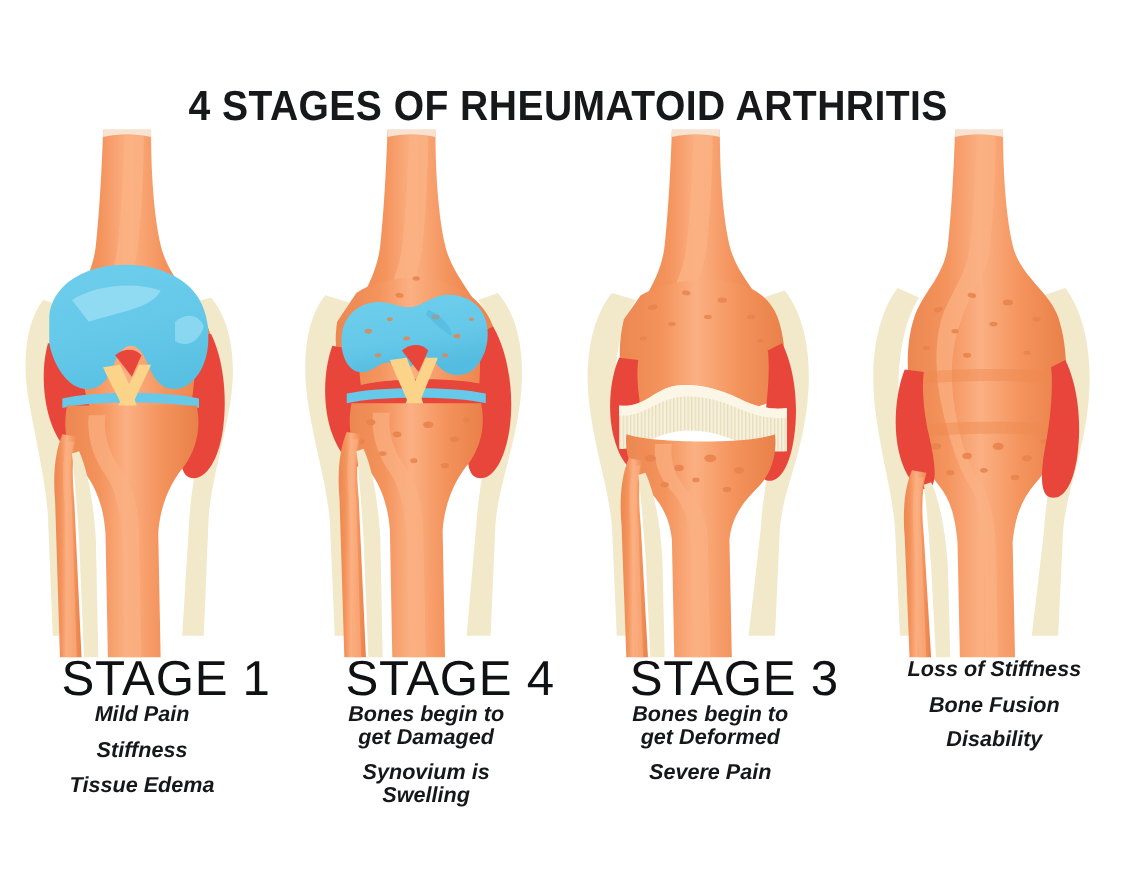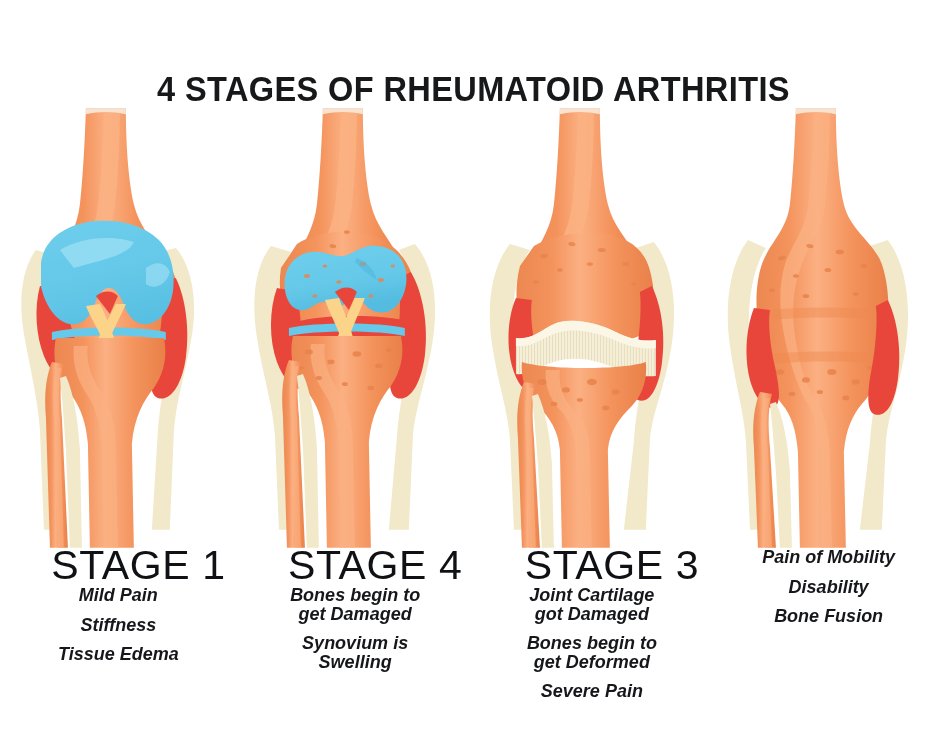--- a/index.html
+++ b/index.html
@@ -369,24 +369,20 @@
 
           <path d="M50,282 C44,296 42,316 44,338 L48,448 L66,448 L60,338 C58,316 58,298 62,284 Z" fill="url(#s3bone)"></path>
           <path d="M54,288 C50,302 50,320 52,340 L56,448 L62,448 L58,340 C56,320 56,302 60,288 Z" fill="#FBB183" opacity="0.6"></path>
           <path d="M64,294 C72,312 76,336 78,364 L80,448 L68,448 L64,364 C62,336 60,312 58,296 Z" fill="#F1E9C9"></path>
         </svg>
       </div>
 
       <div class="stage-caption">
         <div class="stage-heading">STAGE 3</div>
         <ul class="symptom-list">
-          <li class="symptom">
-            <span>Joint Cartilage</span><br>
-            <span>got Damaged</span>
-          </li>
           <li class="symptom">
             <span>Bones begin to</span><br>
             <span>get Deformed</span>
           </li>
           <li class="symptom">
             <span>Severe Pain</span>
           </li>
         </ul>
       </div>
     </div>
@@ -448,21 +444,21 @@
                    C166,248 168,218 166,206 Z" fill="#E8463B"></path>
 
           <path d="M50,292 C44,306 42,326 44,348 L48,448 L66,448 L60,348 C58,326 58,308 62,294 Z" fill="url(#s4bone)"></path>
           <path d="M54,298 C50,312 50,330 52,350 L56,448 L62,448 L58,350 C56,330 56,312 60,298 Z" fill="#FBB183" opacity="0.6"></path>
           <path d="M66,302 C74,320 78,344 80,372 L82,448 L70,448 L66,372 C64,344 62,320 60,304 Z" fill="#F1E9C9"></path>
         </svg>
       </div>
 
       <div class="stage-caption">
         <ul class="symptom-list">
-          <li class="symptom"><span>Pain of Mobility</span></li>
+          <li class="symptom"><span>Loss of Stiffness</span></li>
+          <li class="symptom"><span>Bone Fusion</span></li>
           <li class="symptom"><span>Disability</span></li>
-          <li class="symptom"><span>Bone Fusion</span></li>
         </ul>
       </div>
     </div>
 
   </div>
 </div>
 
 </body></html>

